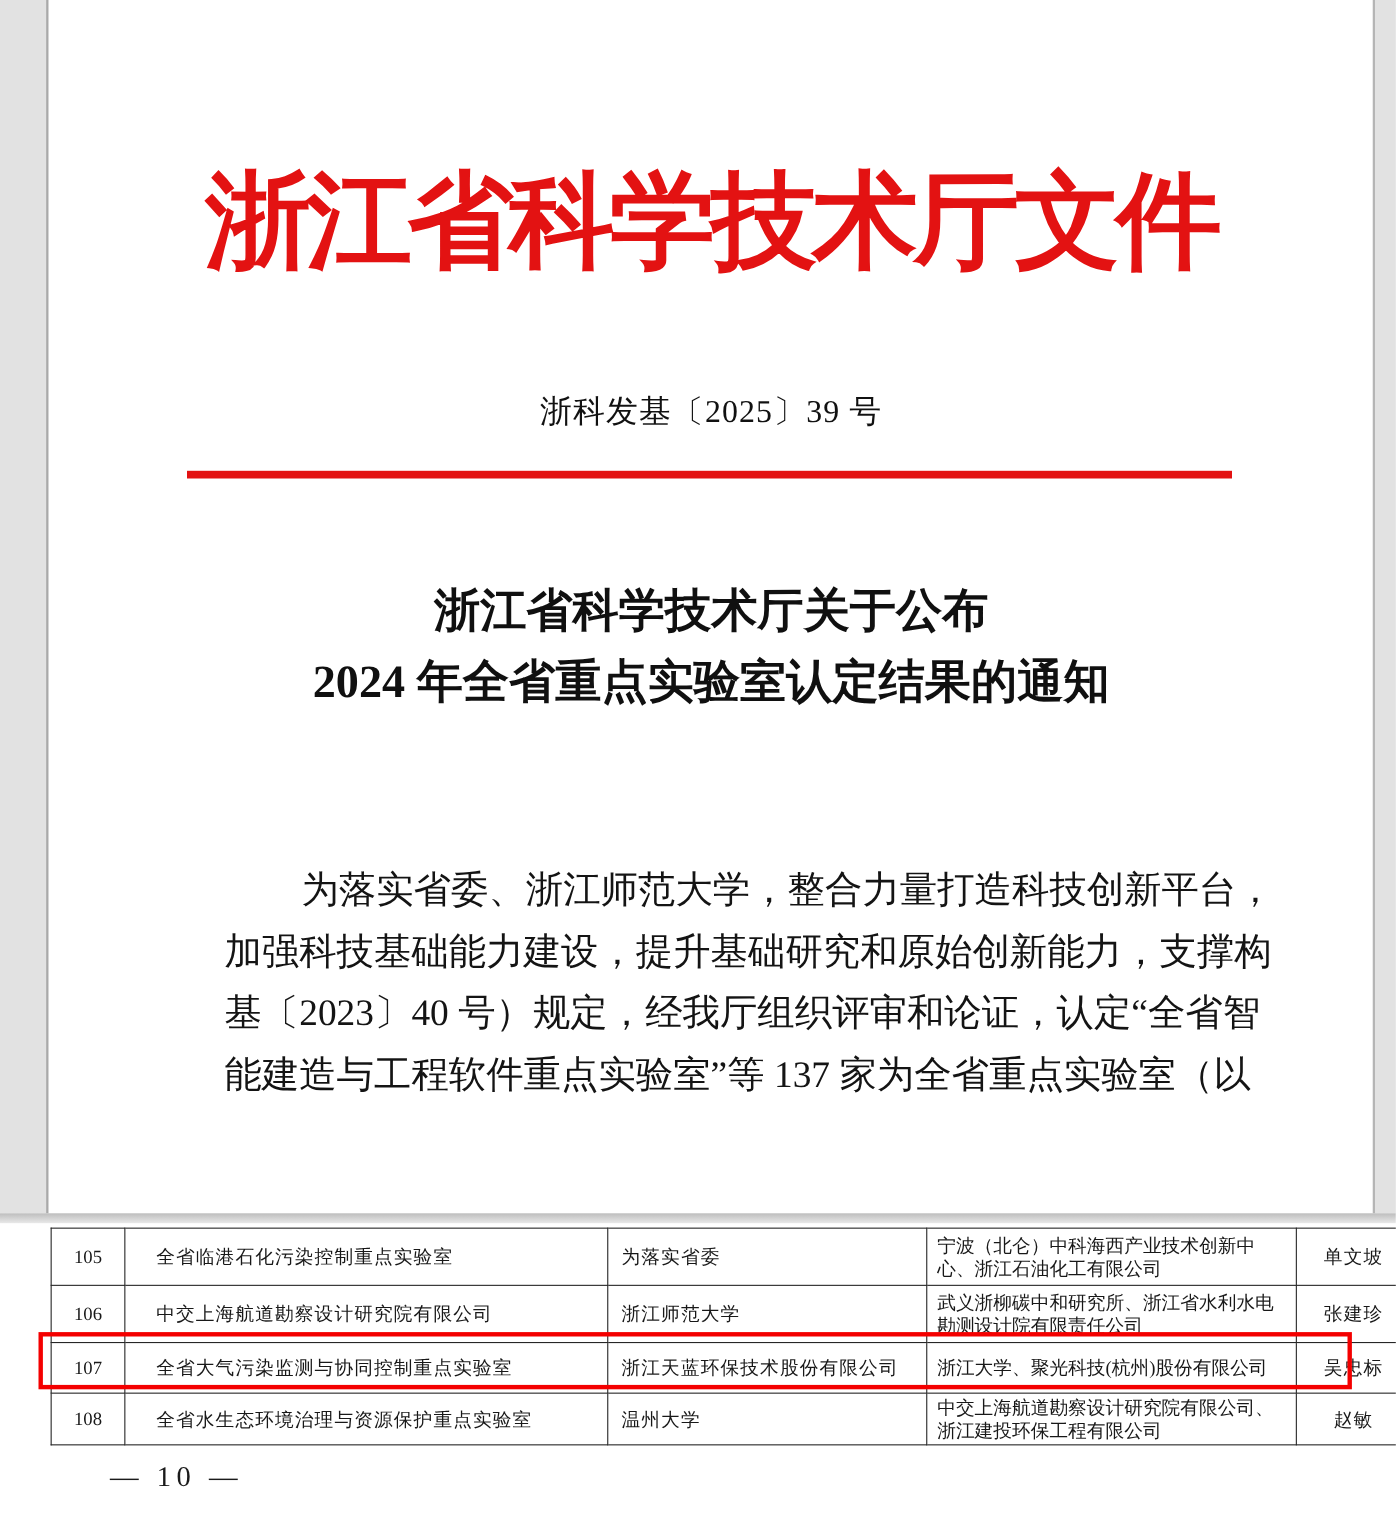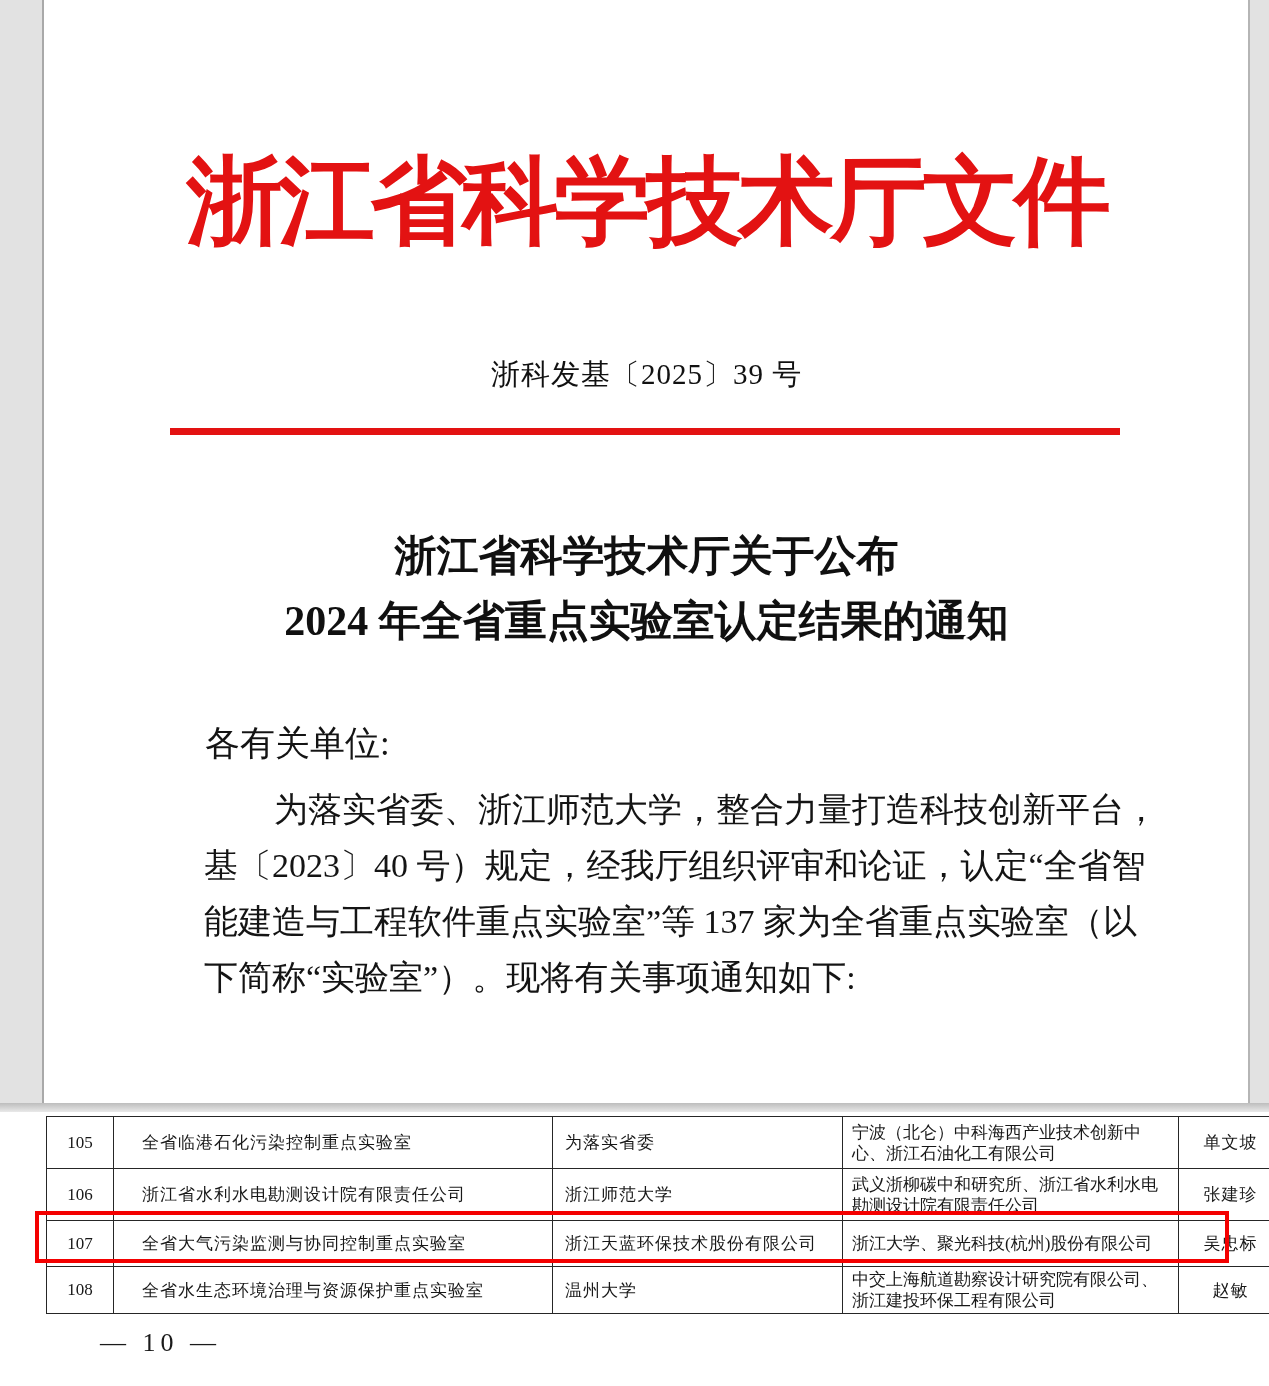--- a/index.html
+++ b/index.html
@@ -106,43 +106,42 @@
 
   <div class="doc-number">浙科发基〔2025〕39 号</div>
 
   <div class="red-rule"></div>
 
   <div class="notice-title">
     <div>浙江省科学技术厅关于公布</div>
     <div>2024 年全省重点实验室认定结果的通知</div>
   </div>
 
-  <div class="salutation">各有关单位:</div>
 
   <div class="body-paragraph">
     <div class="para-line first">为落实省委、浙江师范大学，整合力量打造科技创新平台，</div>
+    <div class="para-line">加强科技基础能力建设，提升基础研究和原始创新能力，支撑构</div>
     <div class="para-line">基〔2023〕40 号）规定，经我厅组织评审和论证，认定“全省智</div>
     <div class="para-line">能建造与工程软件重点实验室”等 137 家为全省重点实验室（以</div>
-    <div class="para-line last">下简称“实验室”）。现将有关事项通知如下:</div>
   </div>
 
   <div class="section-divider"></div>
 
   <table class="lab-table">
     <tbody>
       <tr>
         <td class="cell-no">105</td>
         <td class="cell-lab">全省临港石化污染控制重点实验室</td>
         <td class="cell-host">为落实省委</td>
         <td class="cell-partners">宁波（北仑）中科海西产业技术创新中心、浙江石油化工有限公司</td>
         <td class="cell-director">单文坡</td>
       </tr>
       <tr>
         <td class="cell-no">106</td>
-        <td class="cell-lab">浙江省水利水电勘测设计院有限责任公司</td>
+        <td class="cell-lab">中交上海航道勘察设计研究院有限公司</td>
         <td class="cell-host">浙江师范大学</td>
         <td class="cell-partners">武义浙柳碳中和研究所、浙江省水利水电勘测设计院有限责任公司</td>
         <td class="cell-director">张建珍</td>
       </tr>
       <tr class="short">
         <td class="cell-no">107</td>
         <td class="cell-lab">全省大气污染监测与协同控制重点实验室</td>
         <td class="cell-host">浙江天蓝环保技术股份有限公司</td>
         <td class="cell-partners">浙江大学、聚光科技(杭州)股份有限公司</td>
         <td class="cell-director">吴忠标</td>

